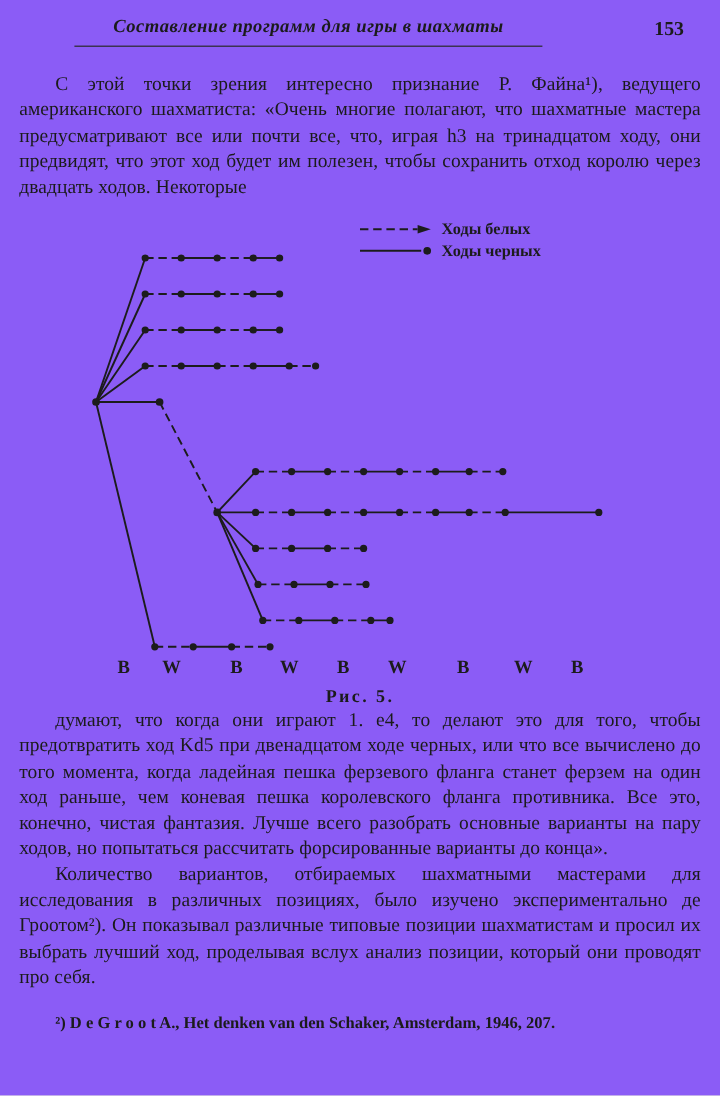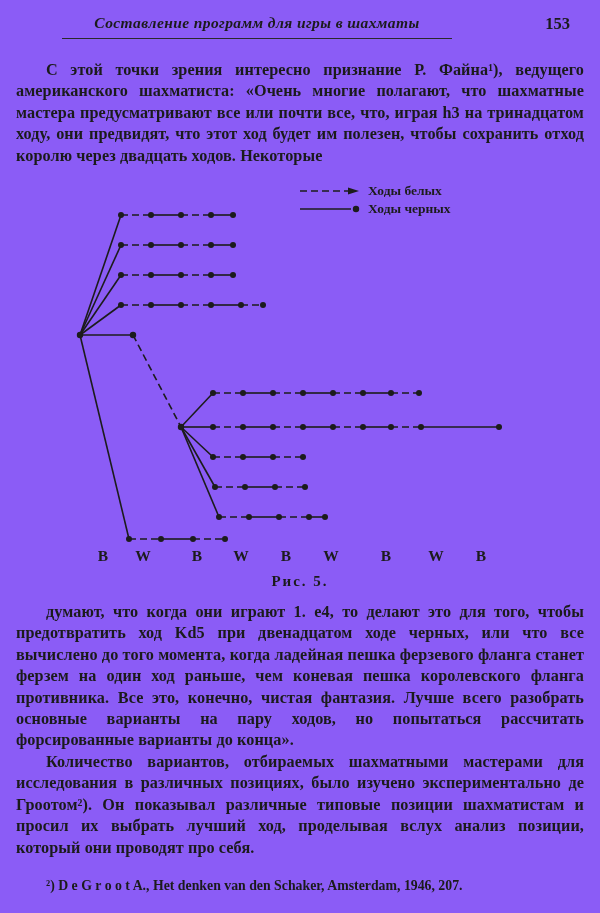--- a/index.html
+++ b/index.html
@@ -13,24 +13,24 @@
   .head-title{
     display:block;text-align:center;font-style:italic;font-weight:600;
     font-size:15.5px;letter-spacing:.4px;border-bottom:1.4px solid #2a2a2a;
     padding-bottom:6px;margin-right:118px;white-space:nowrap;
   }
   .page-number{position:absolute;right:0;top:0;font-size:16.5px;font-weight:600;}
   
   .text-block{padding:0 16px;}
   .text-block p{
     margin:0;text-align:justify;text-indent:30px;
-    font-size:16.2px;line-height:21.4px;font-weight:700;letter-spacing:.1px;
+    font-size:16.2px;line-height:21.4px;font-weight:400;letter-spacing:.1px;
   }
   .intro{margin-top:16px;}
-  .after-figure{margin-top:12px;}
+  .after-figure{margin-top:0;}
   
   .figure{margin-top:8px;}
   .figure svg{display:block;margin:0 auto;}
   svg line{stroke:#1c1c1c;stroke-width:1.6;}
   svg circle{fill:#1c1c1c;stroke:none;}
   svg path{fill:#1c1c1c;}
   svg text{font-family:"Liberation Serif","DejaVu Serif",serif;fill:#1c1c1c;}
   .legend-label{font-size:13.5px;font-weight:600;}
   [data-name="column-label"]{font-size:15.5px;font-weight:600;}
   .figure-caption{

